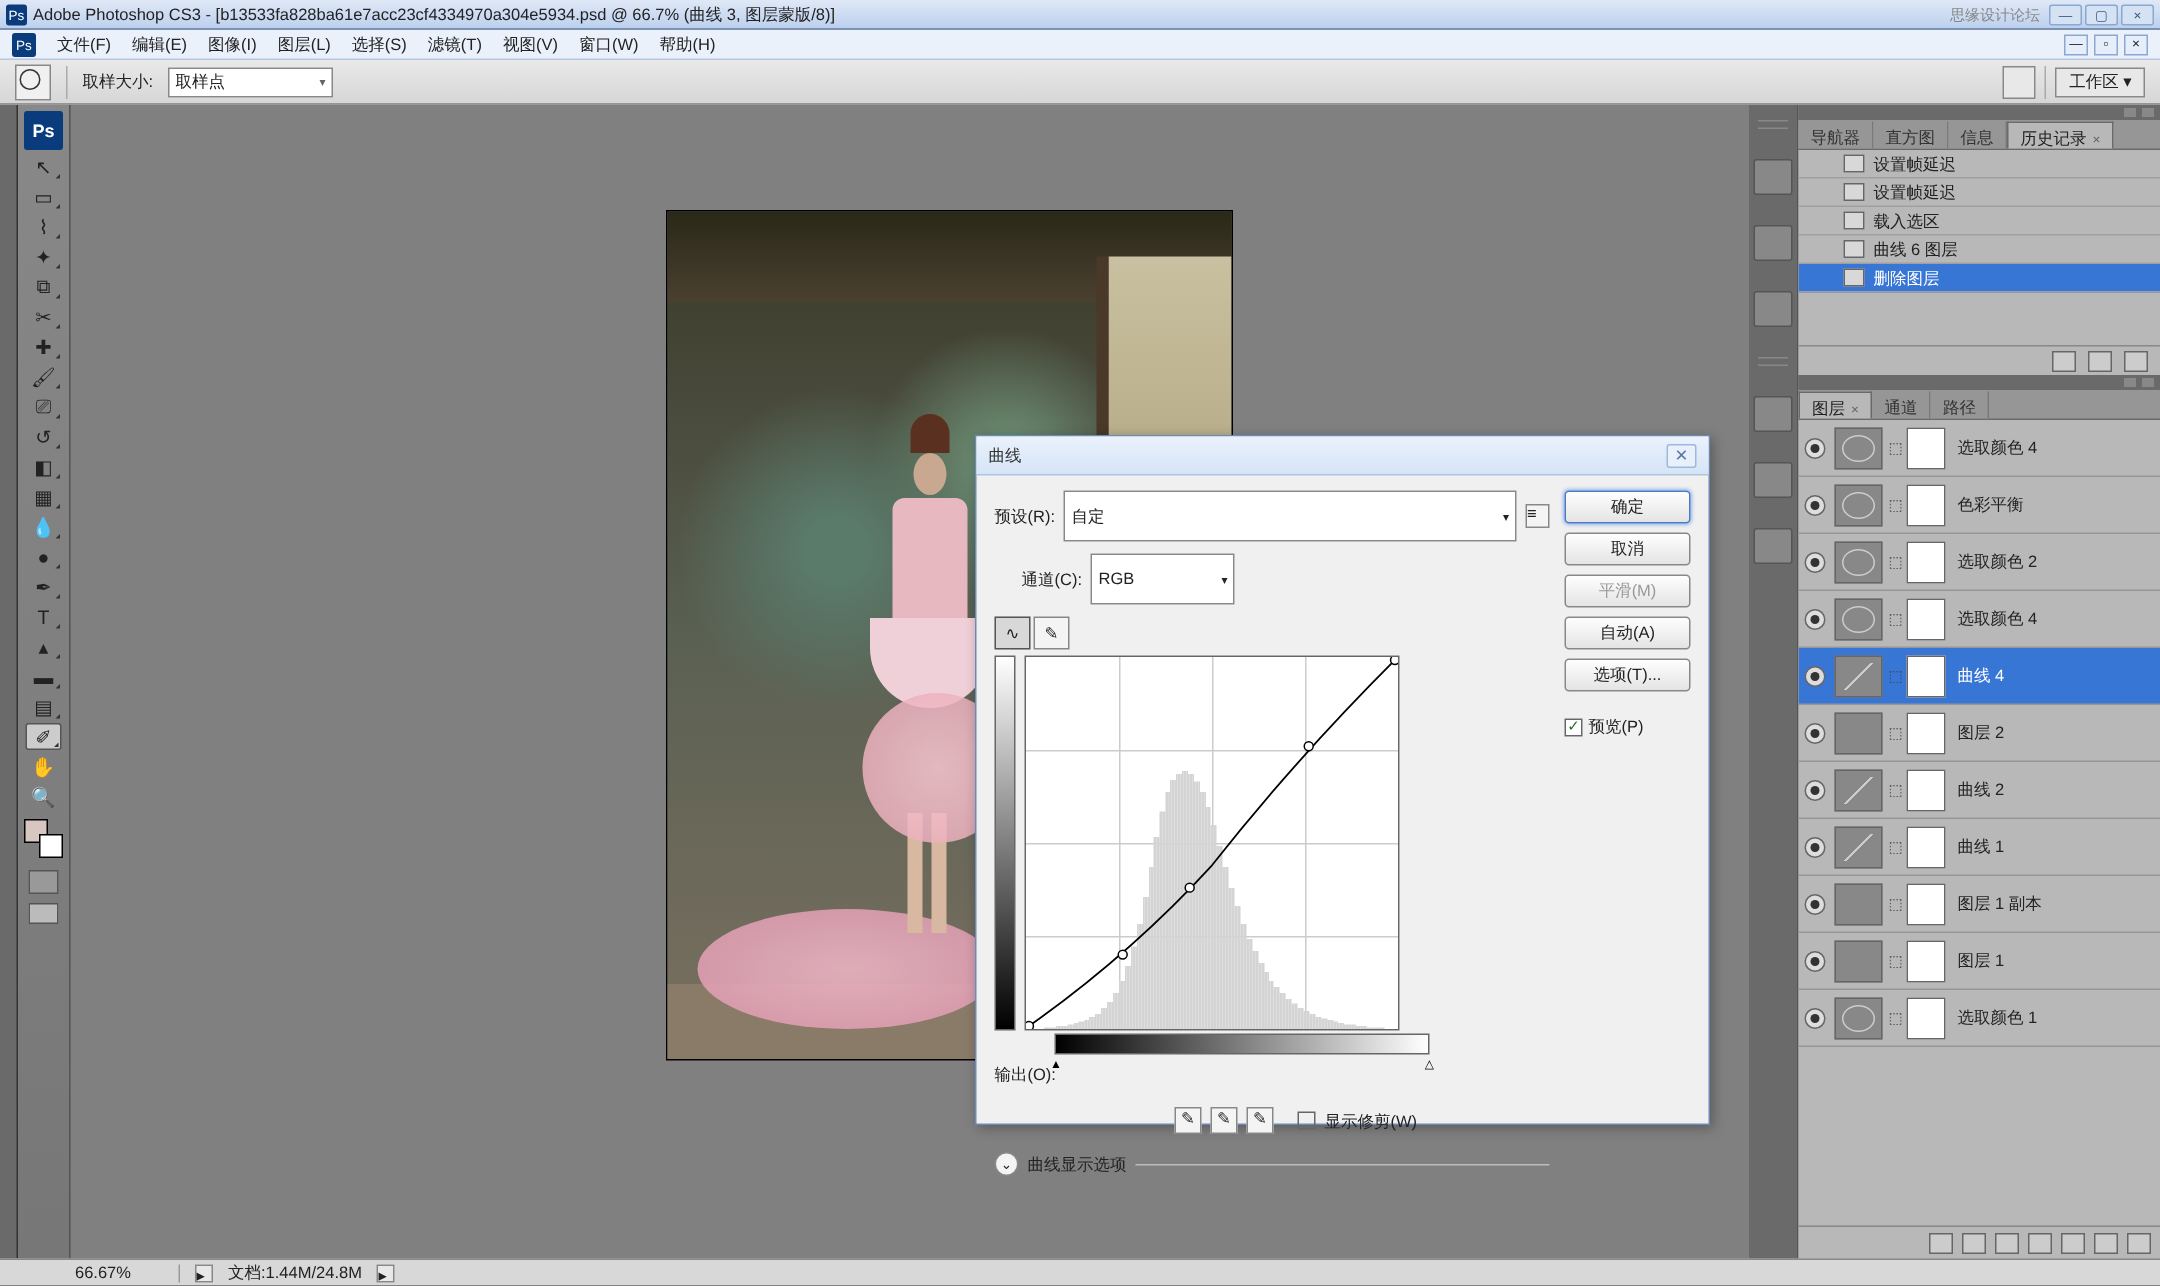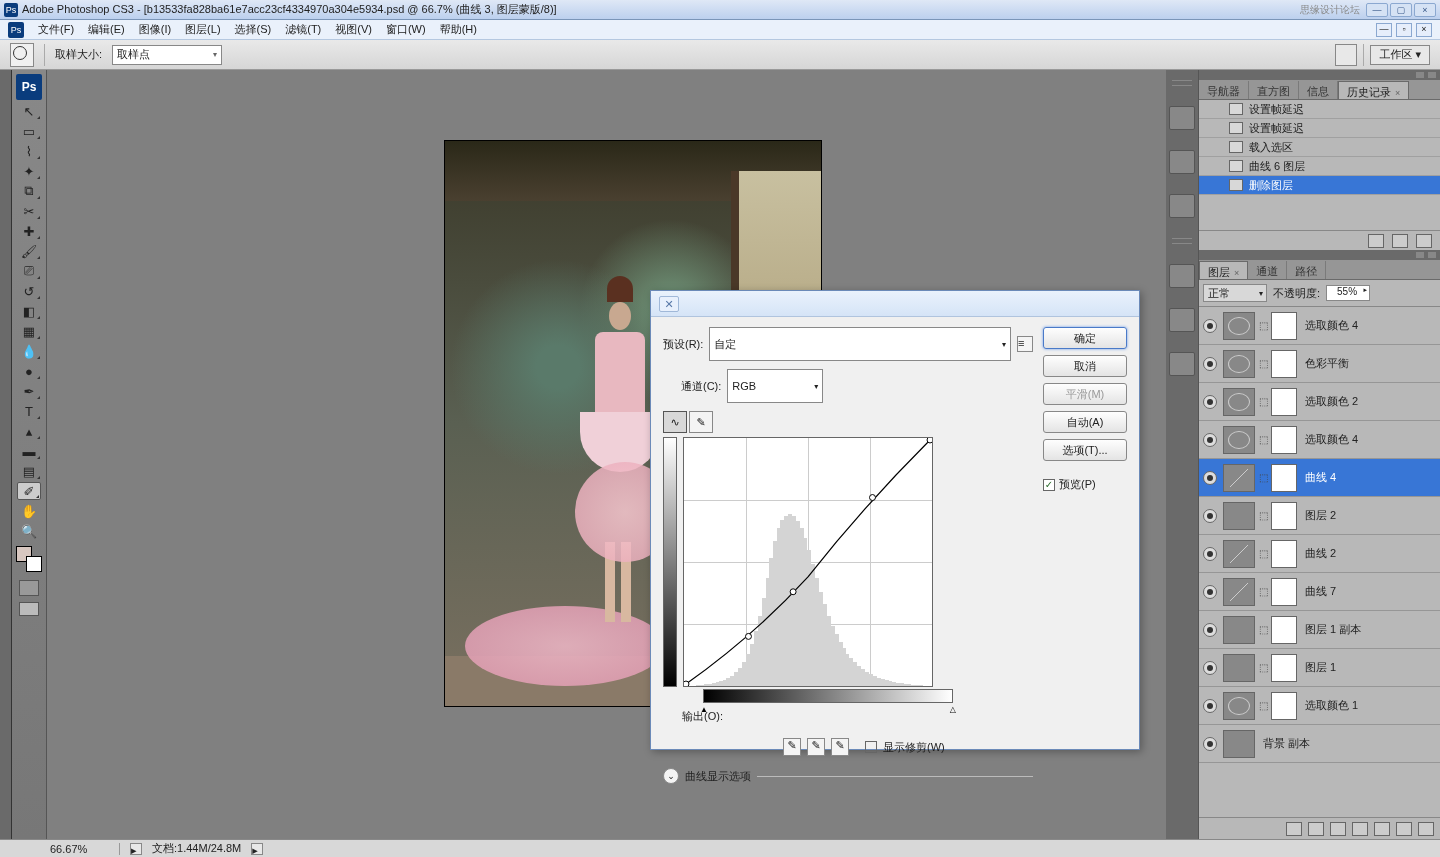--- a/index.html
+++ b/index.html
@@ -114,21 +114,21 @@
 .grid .hline{left:0;right:0;height:1px}
 .grid .vline{top:0;bottom:0;width:1px}
 .histogram{position:absolute;bottom:0;left:0;right:0;height:180px;display:flex;align-items:flex-end}
 .histogram div{width:1px;background:#d4d4d4}
 .curve-line{position:absolute;inset:0}
 .curve-line svg{width:100%;height:100%}
 .grad-h{width:250px;height:14px;background:linear-gradient(90deg,#000,#fff);border:1px solid #666;margin-left:20px;margin-top:2px;position:relative}
 .grad-h:before{content:"▲";position:absolute;left:-4px;bottom:-12px;font-size:8px;color:#000}
 .grad-h:after{content:"△";position:absolute;right:-4px;bottom:-12px;font-size:8px;color:#000}
 .io-row{display:flex;align-items:center;gap:8px;margin-top:6px}
-.io-row .lbl{width:60px;text-align:right}
+.io-row .lbl{width:60px;text-align:left}
 .droppers{display:flex;gap:6px;margin-left:120px;margin-top:14px;align-items:center}
 .droppers .d{width:18px;height:18px;border:1px solid #888;background:#f4f4f4;font-size:11px;text-align:center}
 .droppers .cb{width:12px;height:12px;border:1px solid #666;margin-left:10px}
 .dlg-expand{display:flex;align-items:center;gap:6px;margin-top:12px}
 .dlg-expand .chev{width:16px;height:16px;border:1px solid #888;border-radius:50%;background:#f4f4f4;text-align:center;line-height:14px;font-size:9px}
 .dlg-expand .line{flex:1;height:1px;background:#bbb}
 .dlg-right{width:84px;display:flex;flex-direction:column;gap:6px}
 .dlg-btn{height:22px;border:1px solid #888;background:linear-gradient(#fefefe,#e4e4e4);border-radius:3px;text-align:center;line-height:20px}
 .dlg-btn.primary{border-color:#4a7ac8;box-shadow:0 0 3px #6a9ae8}
 .dlg-btn.dis{color:#999}
@@ -297,27 +297,20 @@
 
     <div class="panel-head">
         <div></div>
         <div></div>
       </div>
     <div class="layers-head tabs">
       <div class="tab active"><span>图层</span><span class="x">×</span></div>
       <div class="tab">通道</div>
       <div class="tab">路径</div>
     </div>
-    <div class="layer-opts">
-      <div class="sel2">
-          <span>正常</span>
-        </div>
-      <span>不透明度:</span>
-      <div class="num">55%</div>
-    </div>
     <div class="layers-list" id="layers-list">
         <div class="layer">
           <div class="eye"></div>
           <div class="thumb adj-thumb"></div>
           <div class="link">⬚</div>
           <div class="mask"></div>
           <span class="name">选取颜色 4</span>
         </div>
         <div class="layer">
           <div class="eye"></div>
@@ -359,21 +352,21 @@
           <div class="thumb curves-thumb"></div>
           <div class="link">⬚</div>
           <div class="mask"></div>
           <span class="name">曲线 2</span>
         </div>
         <div class="layer">
           <div class="eye"></div>
           <div class="thumb curves-thumb"></div>
           <div class="link">⬚</div>
           <div class="mask grad-mask"></div>
-          <span class="name">曲线 7</span>
+          <span class="name">曲线 1</span>
         </div>
         <div class="layer">
           <div class="eye"></div>
           <div class="thumb img-thumb"></div>
           <div class="link">⬚</div>
           <div class="mask"></div>
           <span class="name">图层 1 副本</span>
         </div>
         <div class="layer">
           <div class="eye"></div>
@@ -382,40 +375,36 @@
           <div class="mask black-mask"></div>
           <span class="name">图层 1</span>
         </div>
         <div class="layer">
           <div class="eye"></div>
           <div class="thumb adj-thumb"></div>
           <div class="link">⬚</div>
           <div class="mask"></div>
           <span class="name">选取颜色 1</span>
         </div>
-        <div class="layer">
-          <div class="eye"></div>
-          <div class="thumb img-thumb"></div>
-          <span class="name">背景 副本</span>
-        </div>
       </div>
     <div class="layers-foot">
       <div></div>
       <div></div>
       <div></div>
       <div></div>
       <div></div>
       <div></div>
       <div></div>
     </div>
   </div>
 </div>
 
 <div class="dialog">
   <div class="dlg-title">
+    <span class="t">曲线</span>
     <div class="x">✕</div>
   </div>
   <div class="dlg-body">
     <div class="dlg-left">
       <div class="dlg-row">
         <span>预设(R):</span>
         <div class="sel3">
             <span>自定</span>
           </div>
         <div class="ic">≡</div>

